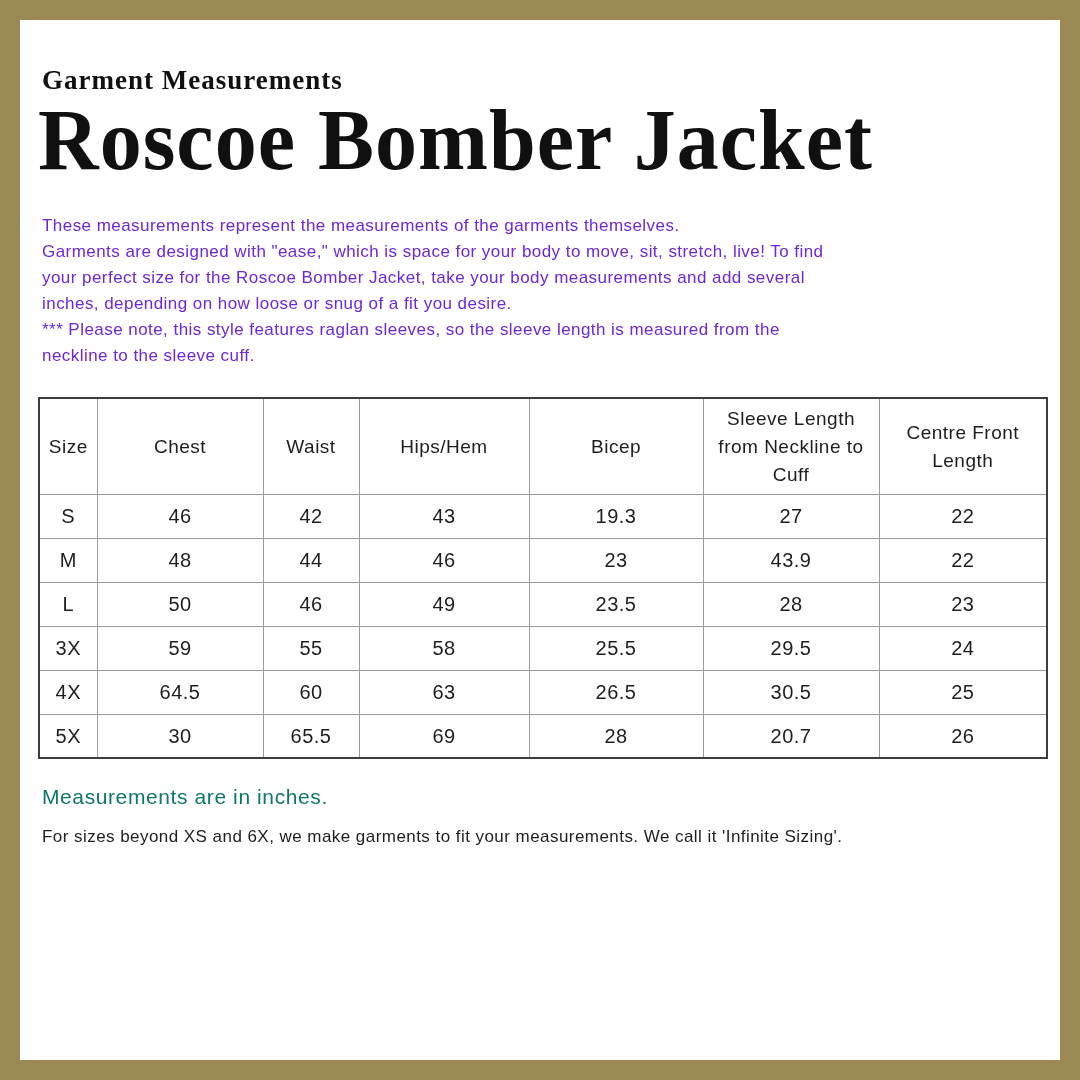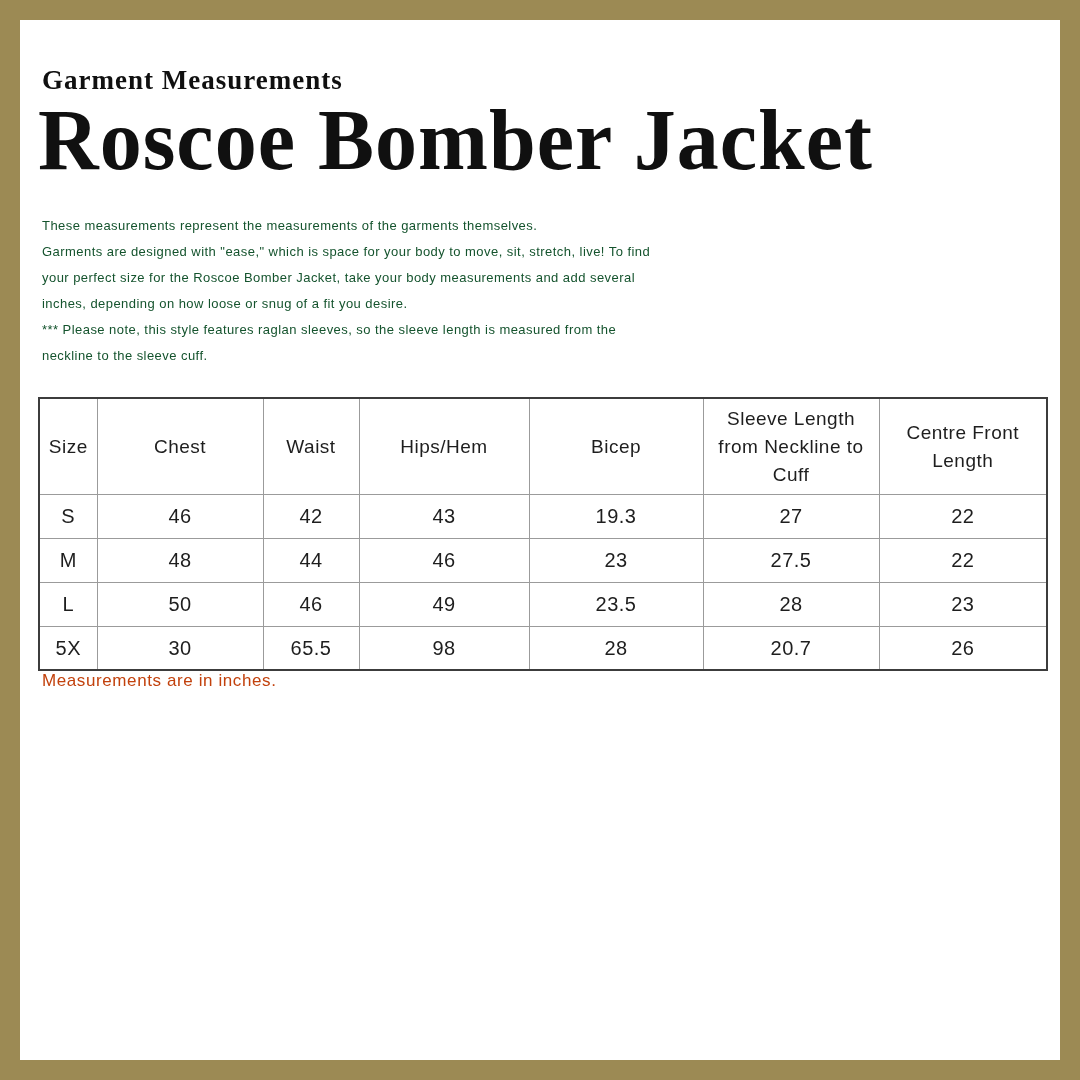--- a/index.html
+++ b/index.html
@@ -40,24 +40,24 @@
     letter-spacing: 1px;
     color: #101010;
     line-height: 0.95;
     transform: scaleY(1.04);
     transform-origin: left top;
     white-space: nowrap;
   }
   .intro {
     margin: 36px 0 0 4px;
     width: 980px;
-    font-size: 13px;
+    font-size: 17px;
     letter-spacing: 0.45px;
     line-height: 26px;
-    color: #14532d;
+    color: #6d28d9;
     white-space: pre-line;
   }
   table.size-chart {
     margin: 28px auto 0 auto;
     width: 1008px;
     border-collapse: collapse;
     table-layout: fixed;
     border: 2px solid #3c3c3c;
     color: #1e1e1e;
   }
@@ -74,24 +74,24 @@
   table.size-chart th {
     height: 96px;
     font-size: 19px;
     line-height: 1.45;
   }
   table.size-chart td {
     height: 44px;
     font-size: 20px;
   }
   .units-note {
-    margin: 0 0 0 4px;
-    font-size: 17px;
+    margin: 26px 0 0 4px;
+    font-size: 21px;
     letter-spacing: 0.6px;
-    color: #c2410c;
+    color: #0f766e;
   }
   .sizing-note {
     margin: 18px 0 0 4px;
     font-size: 17px;
     letter-spacing: 0.45px;
     color: #1e1e1e;
   }
 </style>
 </head>
 <body>
@@ -139,40 +139,59 @@
           <td>19.3</td>
           <td>27</td>
           <td>22</td>
         </tr>
         <tr>
           <td>M</td>
           <td>48</td>
           <td>44</td>
           <td>46</td>
           <td>23</td>
-          <td>27.5</td>
+          <td>43.9</td>
           <td>22</td>
         </tr>
         <tr>
           <td>L</td>
           <td>50</td>
           <td>46</td>
           <td>49</td>
           <td>23.5</td>
           <td>28</td>
           <td>23</td>
         </tr>
         <tr>
+          <td>3X</td>
+          <td>59</td>
+          <td>55</td>
+          <td>58</td>
+          <td>25.5</td>
+          <td>29.5</td>
+          <td>24</td>
+        </tr>
+        <tr>
+          <td>4X</td>
+          <td>64.5</td>
+          <td>60</td>
+          <td>63</td>
+          <td>26.5</td>
+          <td>30.5</td>
+          <td>25</td>
+        </tr>
+        <tr>
           <td>5X</td>
           <td>30</td>
           <td>65.5</td>
-          <td>98</td>
+          <td>69</td>
           <td>28</td>
           <td>20.7</td>
           <td>26</td>
         </tr>
       </tbody>
     </table>
 
     <p class="units-note">Measurements are in inches.</p>
+    <p class="sizing-note">For sizes beyond XS and 6X, we make garments to fit your measurements. We call it 'Infinite Sizing'.</p>
 
   </div>
 </div>
 
 </body></html>

